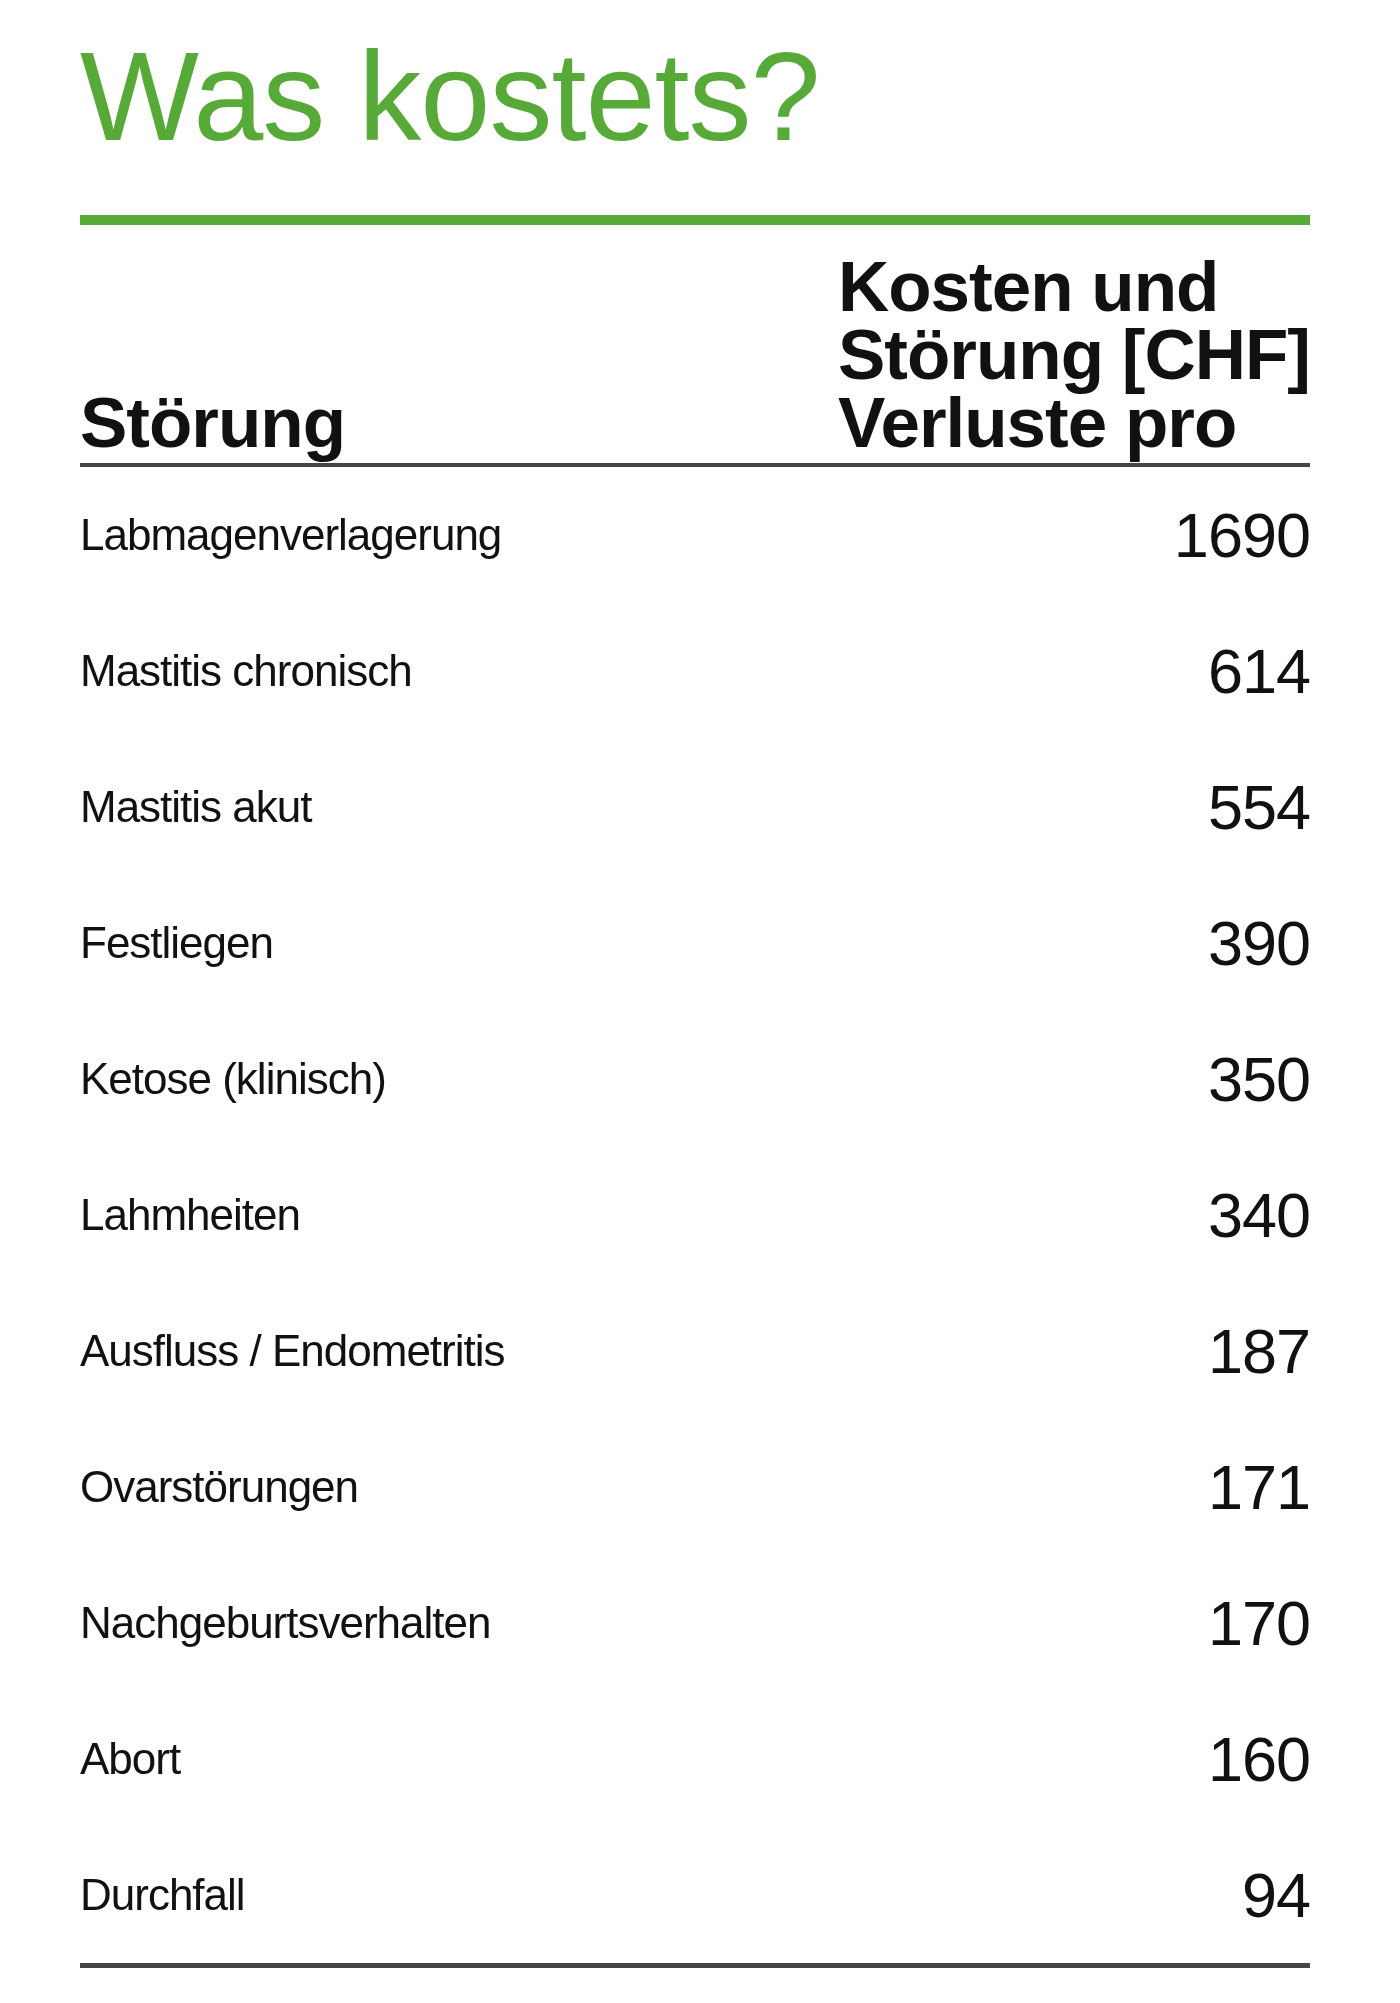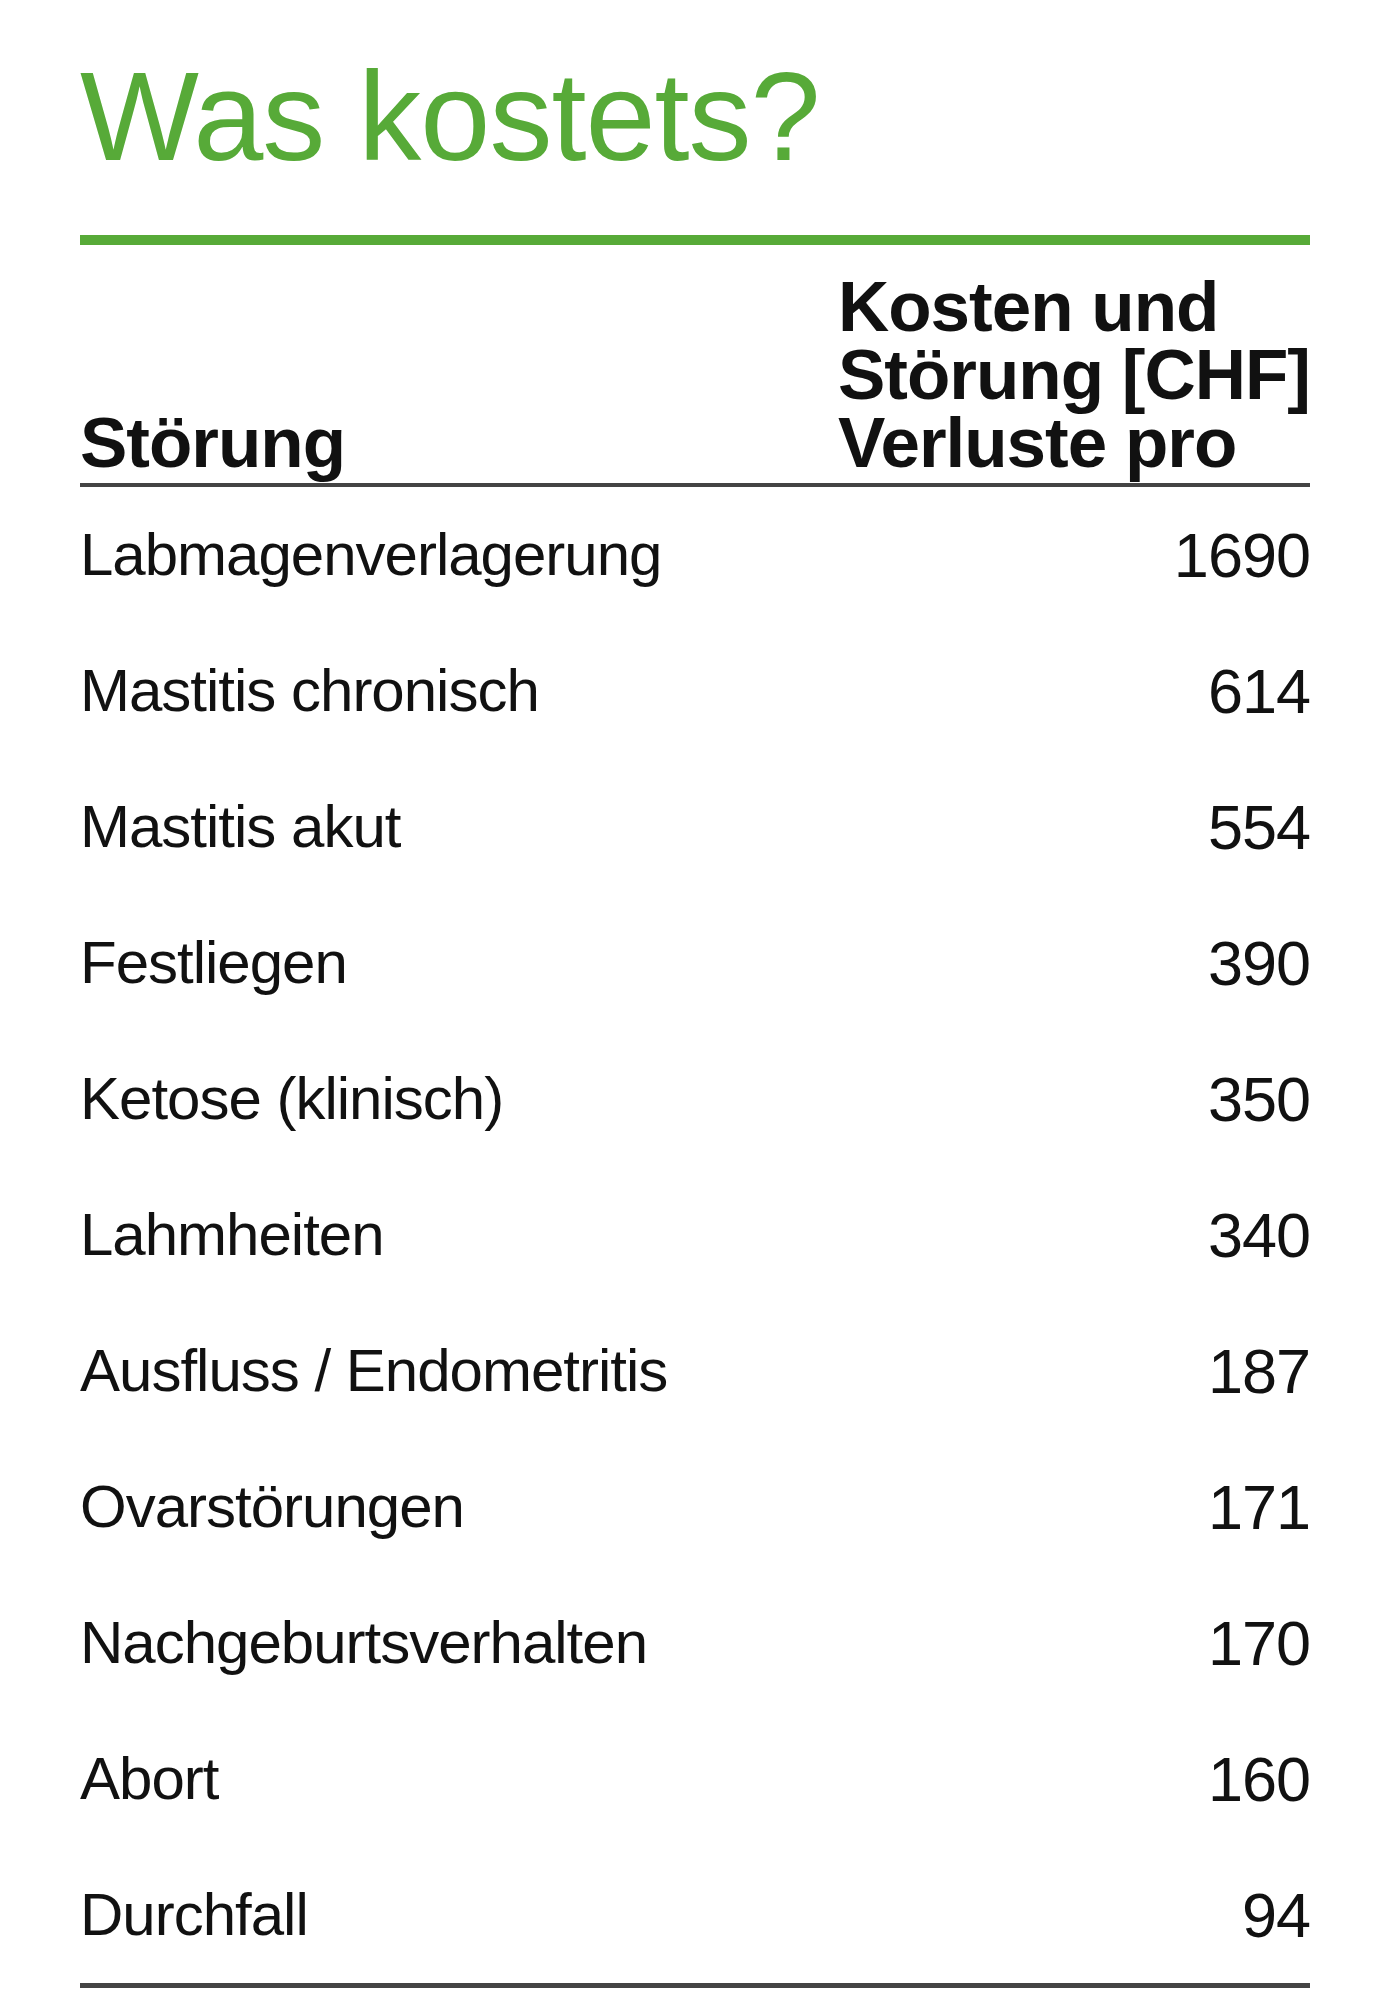--- a/index.html
+++ b/index.html
@@ -16,21 +16,21 @@
   body {
     width: 1400px;
     height: 2003px;
     font-family: "Liberation Sans", "DejaVu Sans", sans-serif;
     color: var(--ink);
     overflow: hidden;
   }
   .page {
     width: 1400px;
     height: 2003px;
-    padding: 32px 90px 0 80px;
+    padding: 12px 90px 0 80px;
   }
   .title {
     margin: 14px 0 0 0;
     font-size: 126px;
     line-height: 1.12;
     font-weight: 400;
     letter-spacing: -1px;
     color: var(--accent);
   }
   .green-rule {
@@ -62,21 +62,21 @@
   .tbody .tr {
     display: grid;
     grid-template-columns: 1fr auto;
     align-items: center;
     height: 136px;
   }
   .tbody {
     border-bottom: 5px solid var(--rule);
   }
   .td-label {
-    font-size: 60px;
+    font-size: 44px;
     letter-spacing: -1px;
     line-height: 1;
   }
   .td-value {
     font-size: 63px;
     letter-spacing: -1px;
     line-height: 1;
     text-align: center;
   }
 </style>

